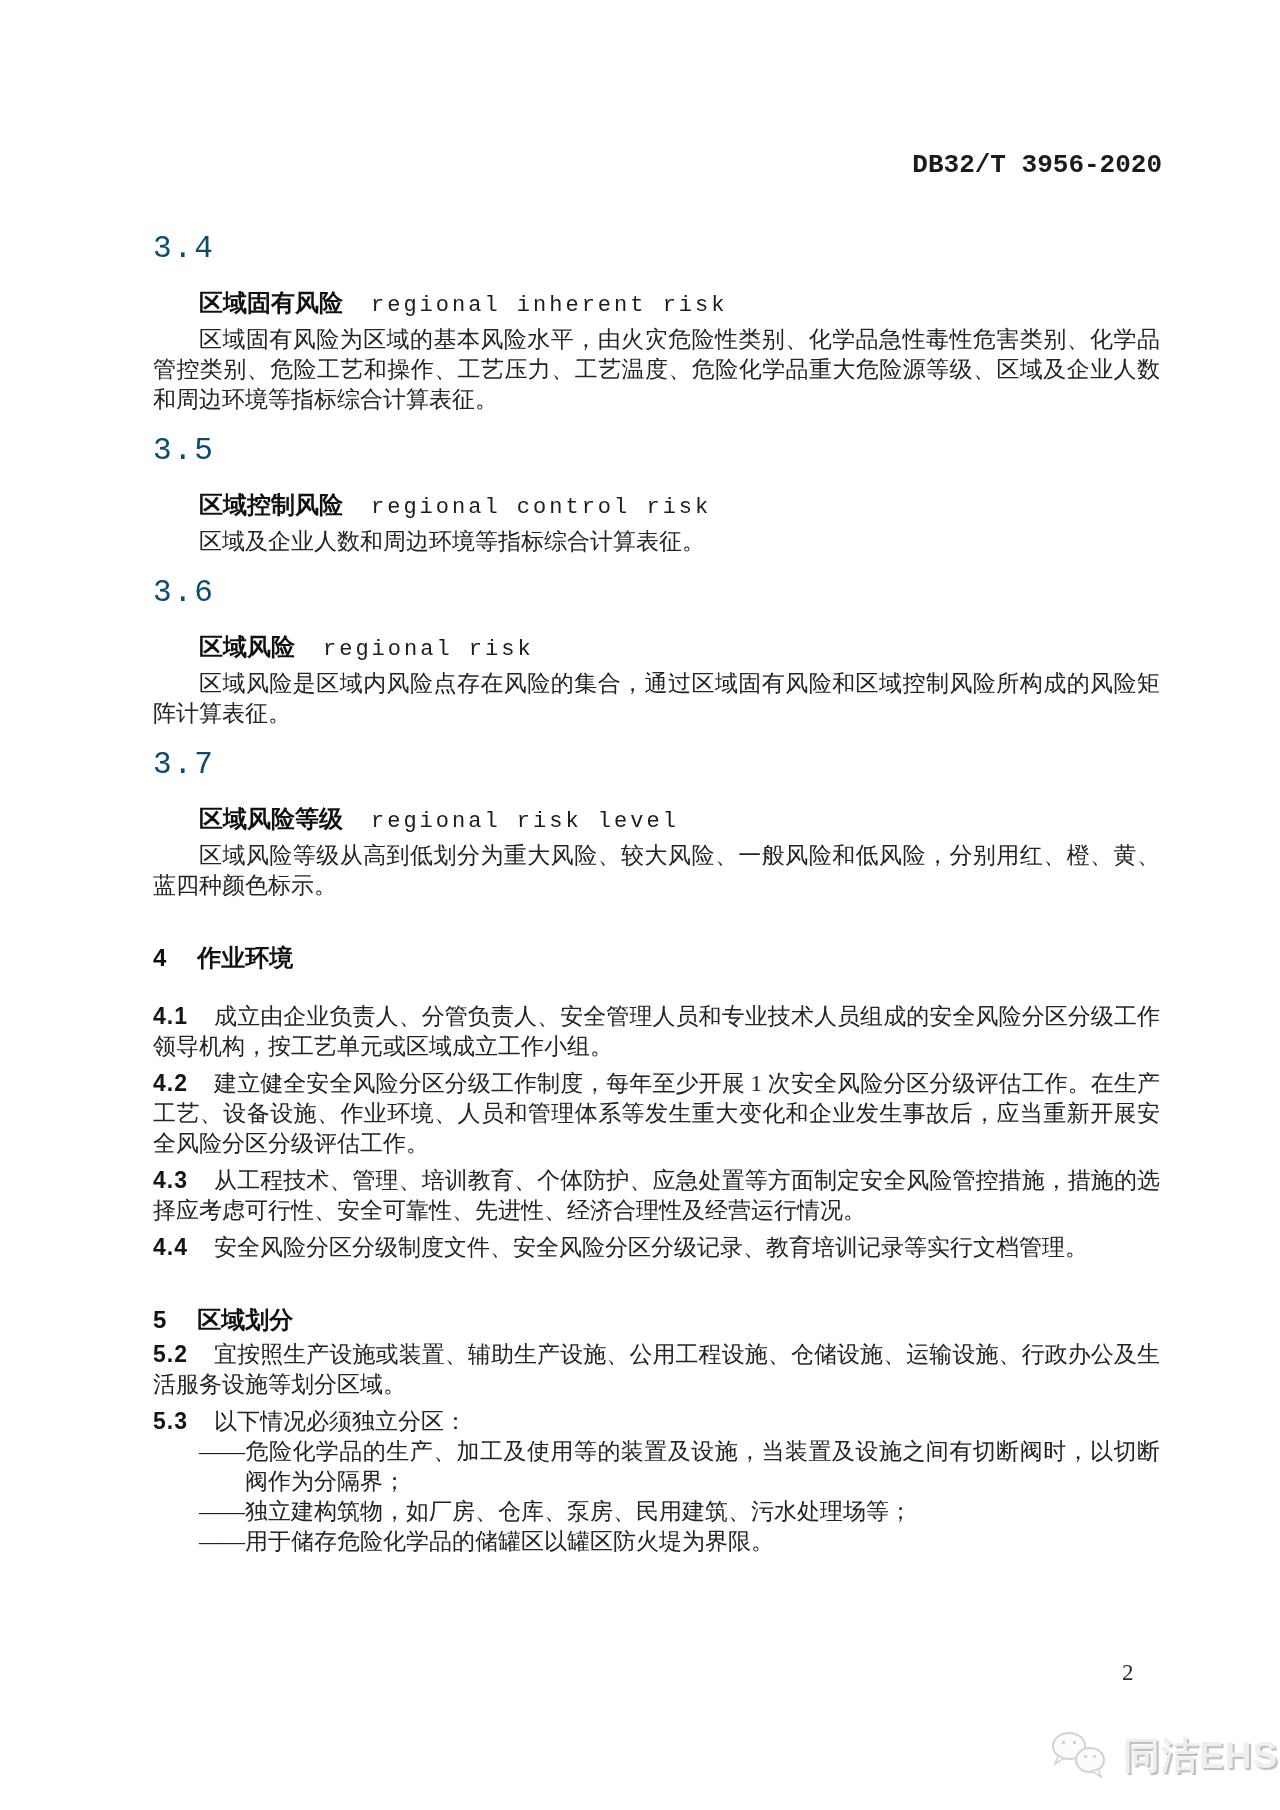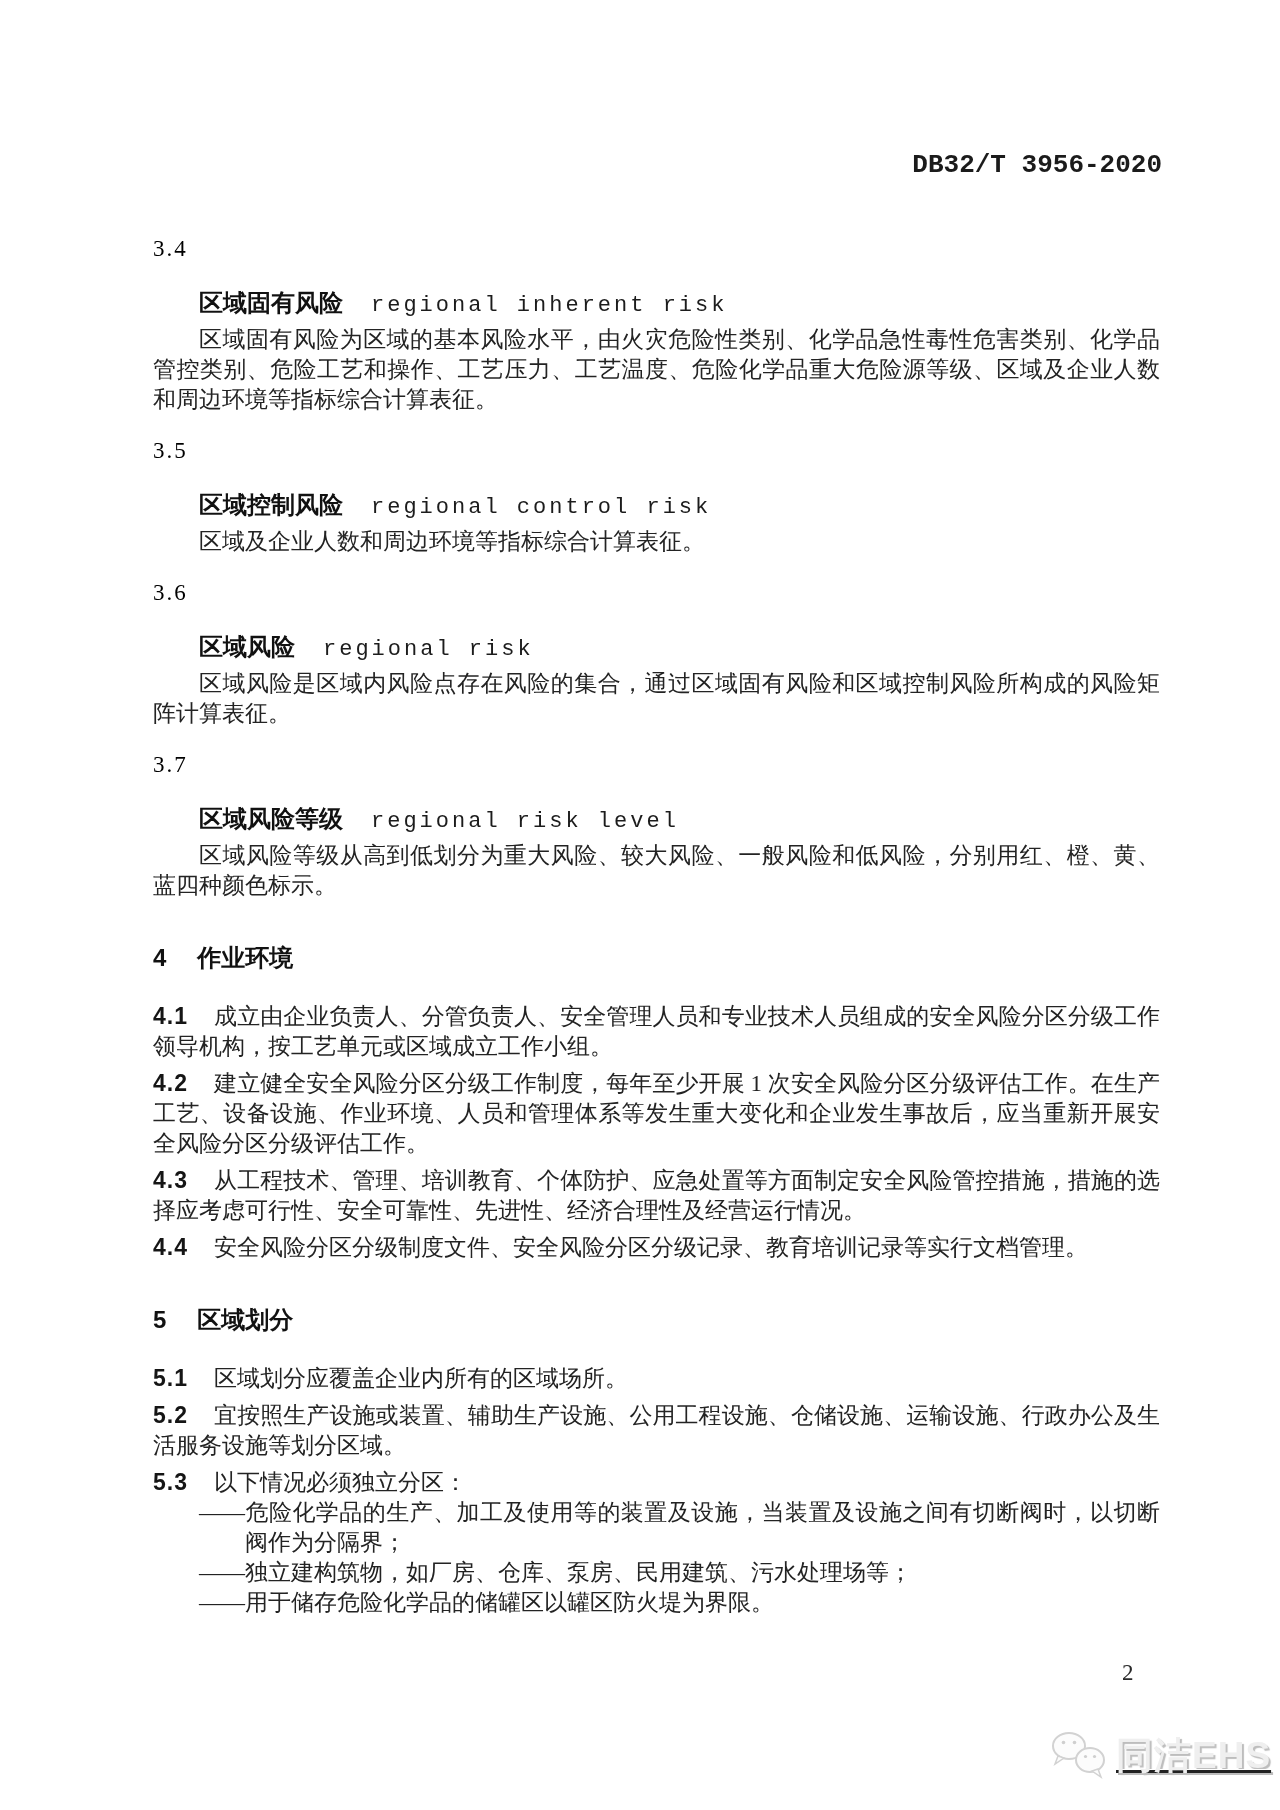--- a/index.html
+++ b/index.html
@@ -24,25 +24,25 @@
   }
   .content{
     position:absolute;
     left:153px;
     top:0;
     width:1007px;
     padding-top:237px;
   }
   .content p{margin:0;}
   .secnum{
-    font-family:Liberation Serif, serif;
-    font-size:23px;
+    font-family:Liberation Mono, monospace;
+    font-size:31px;
     line-height:24px;
     letter-spacing:2px;
-    color:#000000;
+    color:#0c4a6e;
     margin-top:24px !important;
   }
   .term-sec:first-of-type .secnum{margin-top:0 !important;}
   .termline{
     margin-top:28px !important;
     line-height:27px;
     white-space:nowrap;
   }
   .term-zh{
     font-family:"Liberation Sans","DejaVu Sans",sans-serif;
@@ -107,22 +107,21 @@
     font-family:"Liberation Serif","DejaVu Serif",serif;
     font-size:23px;
     color:#2a2a2a;
   }
   .watermark{
     position:absolute;
     top:1731px;
     left:1048px;
     display:flex;
     align-items:flex-end;
-    gap:4px;
-    text-decoration:underline;
+    gap:11px;
   }
   .wm-text{
     font-family:"Liberation Sans","DejaVu Sans",sans-serif;
     font-size:37px;
     font-weight:bold;
     color:#efefef;
     text-shadow:2px 2px 1px #bdbdbd, -1px -1px 0 #ffffff;
     letter-spacing:1px;
     white-space:nowrap;
   }
@@ -184,23 +183,20 @@
     <span class="cnum">4.3</span><span class="ctext">从工程技术、管理、培训教育、个体防护、应急处置等方面制定安全风险管控措施，措施的选择应考虑可行性、安全可靠性、先进性、经济合理性及经营运行情况。</span>
   </p>
   <p class="clause">
     <span class="cnum">4.4</span><span class="ctext">安全风险分区分级制度文件、安全风险分区分级记录、教育培训记录等实行文档管理。</span>
   </p>
 
   <h2 class="heading">
     <span class="hnum">5</span><span class="htitle">区域划分</span>
   </h2>
 
-  <p class="clause first">
-    <span class="cnum">5.1</span><span class="ctext">区域划分应覆盖企业内所有的区域场所。</span>
-  </p>
   <p class="clause">
     <span class="cnum">5.2</span><span class="ctext">宜按照生产设施或装置、辅助生产设施、公用工程设施、仓储设施、运输设施、行政办公及生活服务设施等划分区域。</span>
   </p>
   <p class="clause">
     <span class="cnum">5.3</span><span class="ctext">以下情况必须独立分区：</span>
   </p>
   <p class="dash-item">——危险化学品的生产、加工及使用等的装置及设施，当装置及设施之间有切断阀时，以切断阀作为分隔界；</p>
   <p class="dash-item">——独立建构筑物，如厂房、仓库、泵房、民用建筑、污水处理场等；</p>
   <p class="dash-item">——用于储存危险化学品的储罐区以罐区防火堤为界限。</p>
 

